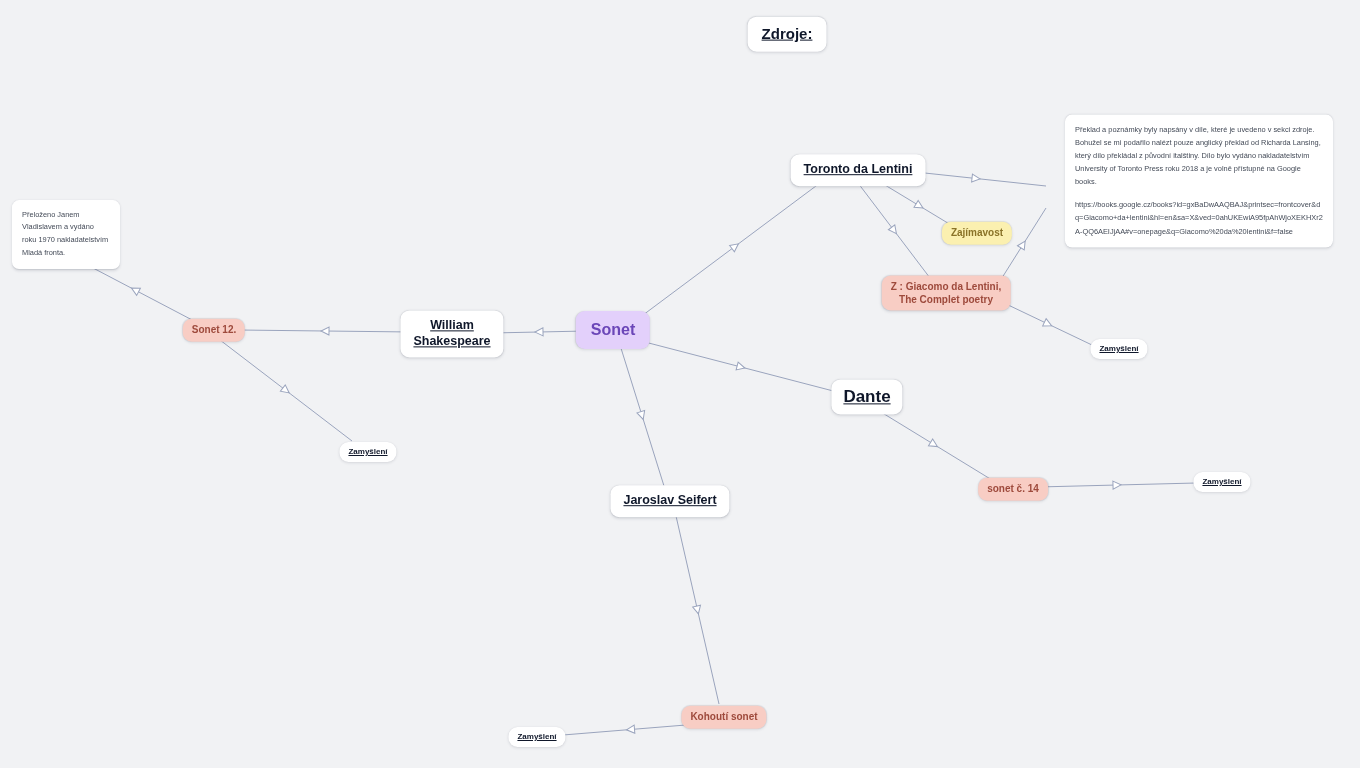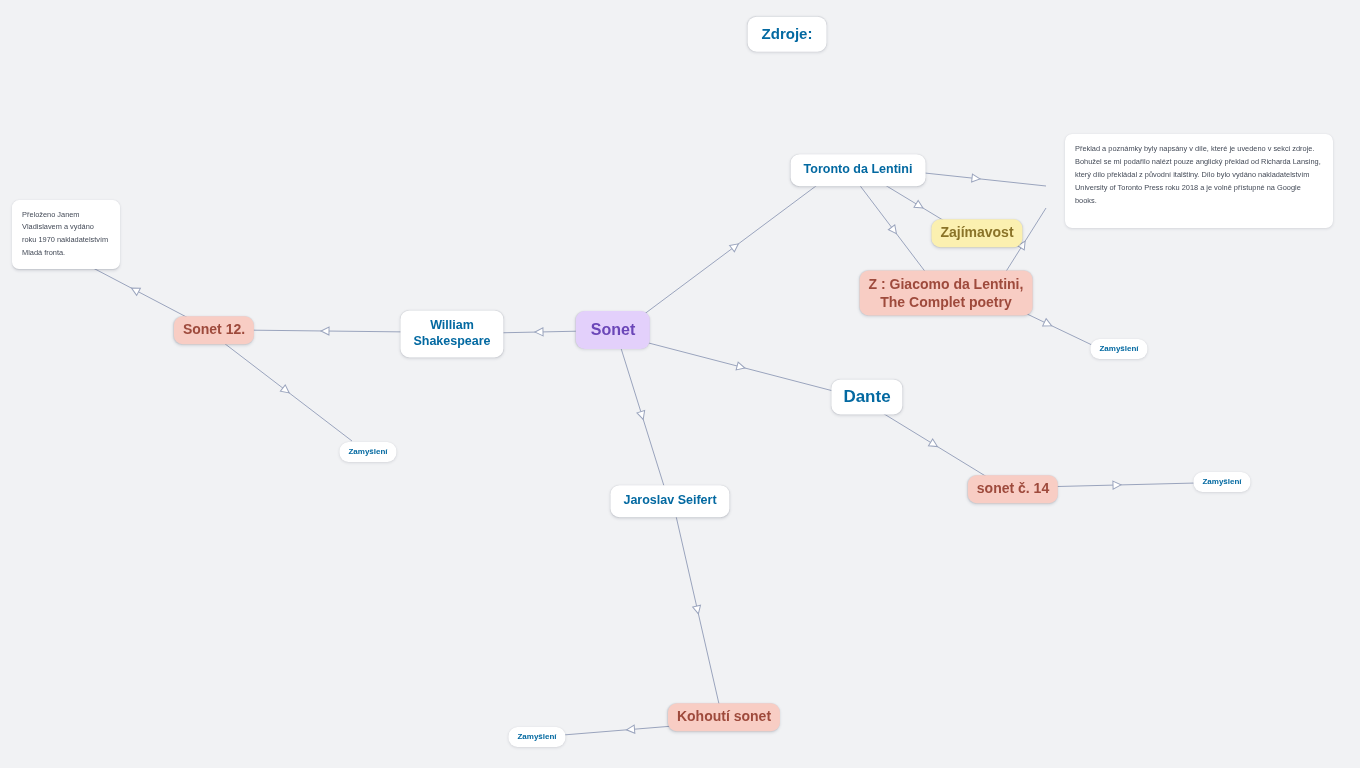--- a/index.html
+++ b/index.html
@@ -21,33 +21,33 @@
     border-radius: 9px;
     display: flex;
     align-items: center;
     justify-content: center;
     text-align: center;
     line-height: 1.25;
     white-space: pre-line;
     transform: translate(-50%, -50%);
     box-shadow: 0 1px 3px rgba(40,50,70,0.13), 0 0 1px rgba(40,50,70,0.10);
   }
-  .n-white { background: #ffffff; color: #0369a1; font-weight: bold; }
+  .n-white { background: #ffffff; color: #0f172a; font-weight: bold; text-decoration: underline; }
   .n-root  { background: #e3d0fb; color: #6b46b8; font-weight: bold; }
   .n-red   { background: #f8cdc4; color: #9e4a3c; font-weight: bold; }
   .n-yellow{ background: #fbf0b0; color: #8a7328; font-weight: bold; }
   .n-note  { background: #ffffff; color: #4f5663; font-weight: normal;
              display: block; text-align: left; white-space: normal;
              border-radius: 7px; }
 
   .n-title { font-size: 15px; padding: 8px 14px; }
   .n-root-s{ font-size: 16px; padding: 9px 15px; }
   .n-big   { font-size: 12.5px; padding: 8px 13px; }
   .n-mid   { font-size: 17px;   padding: 7px 12px; }
-  .n-sm    { font-size: 14px;  padding: 5px 9px; }
+  .n-sm    { font-size: 10px;  padding: 5px 9px; }
   .n-xs    { font-size: 8px;    padding: 5px 9px; }
 
   .note-body { font-size: 7.4px; line-height: 1.75; color: #434a57; }
   .note-body p { margin-bottom: 9px; }
   .note-body p:last-child { margin-bottom: 0; }
   .note-url { word-break: break-all; line-height: 1.85; }
 </style>
 </head>
 <body>
 
@@ -102,20 +102,21 @@
       <div class="node n-red n-sm" style="left: 724px; top: 717px;">Kohoutí sonet</div>
       <div class="node n-white n-xs" style="left: 1119px; top: 349px;">Zamyšlení</div>
       <div class="node n-white n-xs" style="left: 368px; top: 452px;">Zamyšlení</div>
       <div class="node n-white n-xs" style="left: 1222px; top: 482px;">Zamyšlení</div>
       <div class="node n-white n-xs" style="left: 537px; top: 737px;">Zamyšlení</div>
     </div>
   <div id="notes-layer">
       <div class="node n-note" style="left: 1199px; top: 181px; width: 268px; min-height: 94px; padding: 9px 10px;">
         <div class="note-body">
           <p>Překlad a poznámky byly napsány v díle, které je uvedeno v sekci zdroje. Bohužel se mi podařilo nalézt pouze anglický překlad od Richarda Lansing, který dílo překládal z původní italštiny. Dílo bylo vydáno nakladatelstvím University of Toronto Press roku 2018 a je volně přístupné na Google books.</p>
+          <p class="note-url">https://books.google.cz/books?id=gxBaDwAAQBAJ&amp;printsec=frontcover&amp;dq=Giacomo+da+lentini&amp;hl=en&amp;sa=X&amp;ved=0ahUKEwiA95fpAhWjoXEKHXr2A-QQ6AEIJjAA#v=onepage&amp;q=Giacomo%20da%20lentini&amp;f=false</p>
         </div>
       </div>
       <div class="node n-note" style="left: 66px; top: 234.5px; width: 108px; min-height: 47px; padding: 9px 10px;">
         <div class="note-body">
           <p>Přeloženo Janem Vladislavem a vydáno roku 1970 nakladatelstvím Mladá fronta.</p>
         </div>
       </div>
     </div>
 </div>
 

